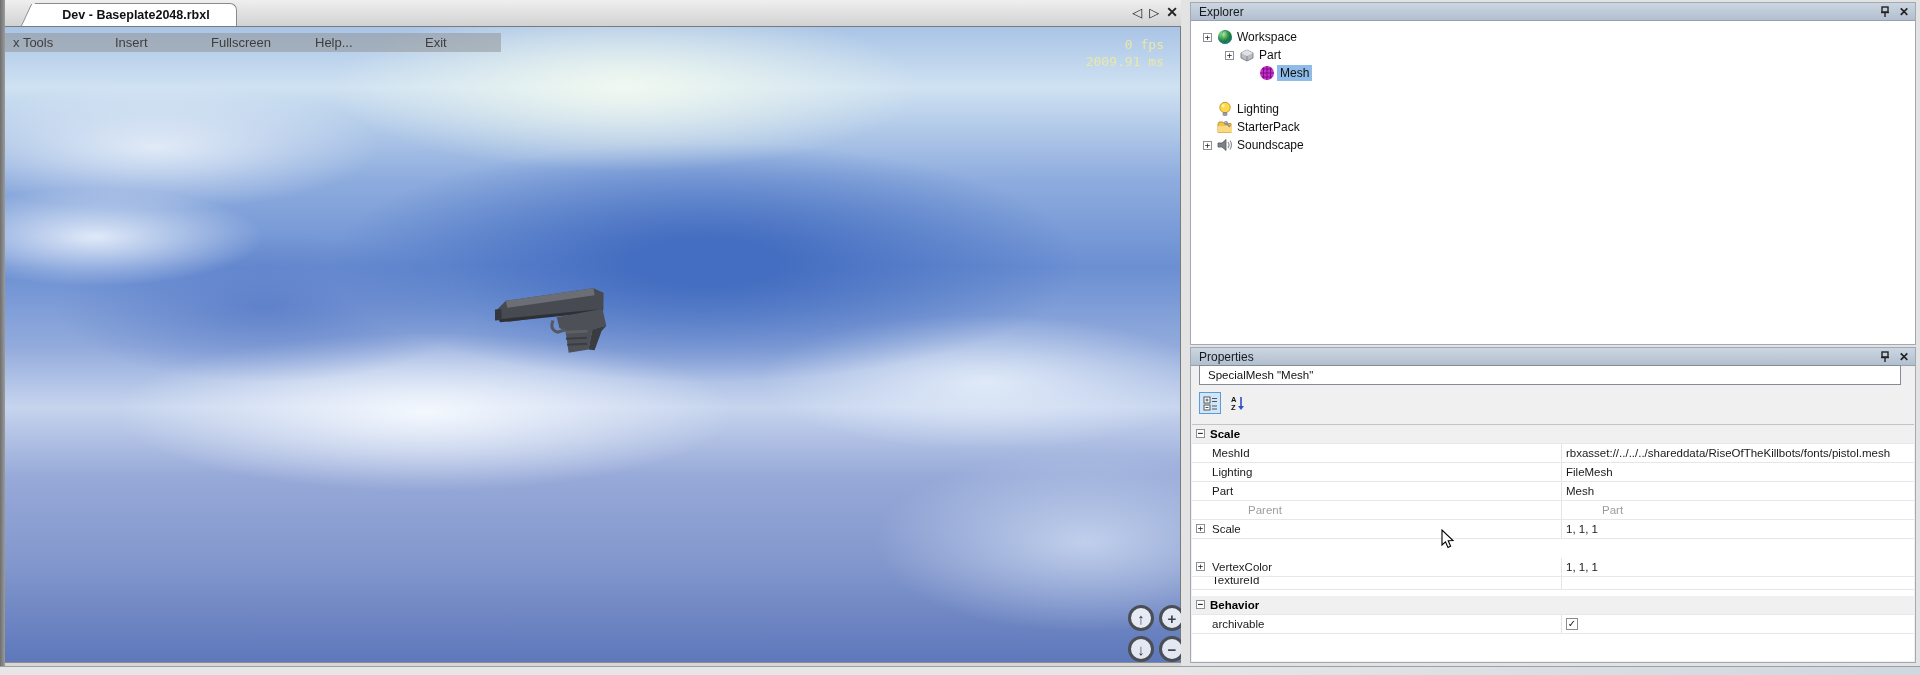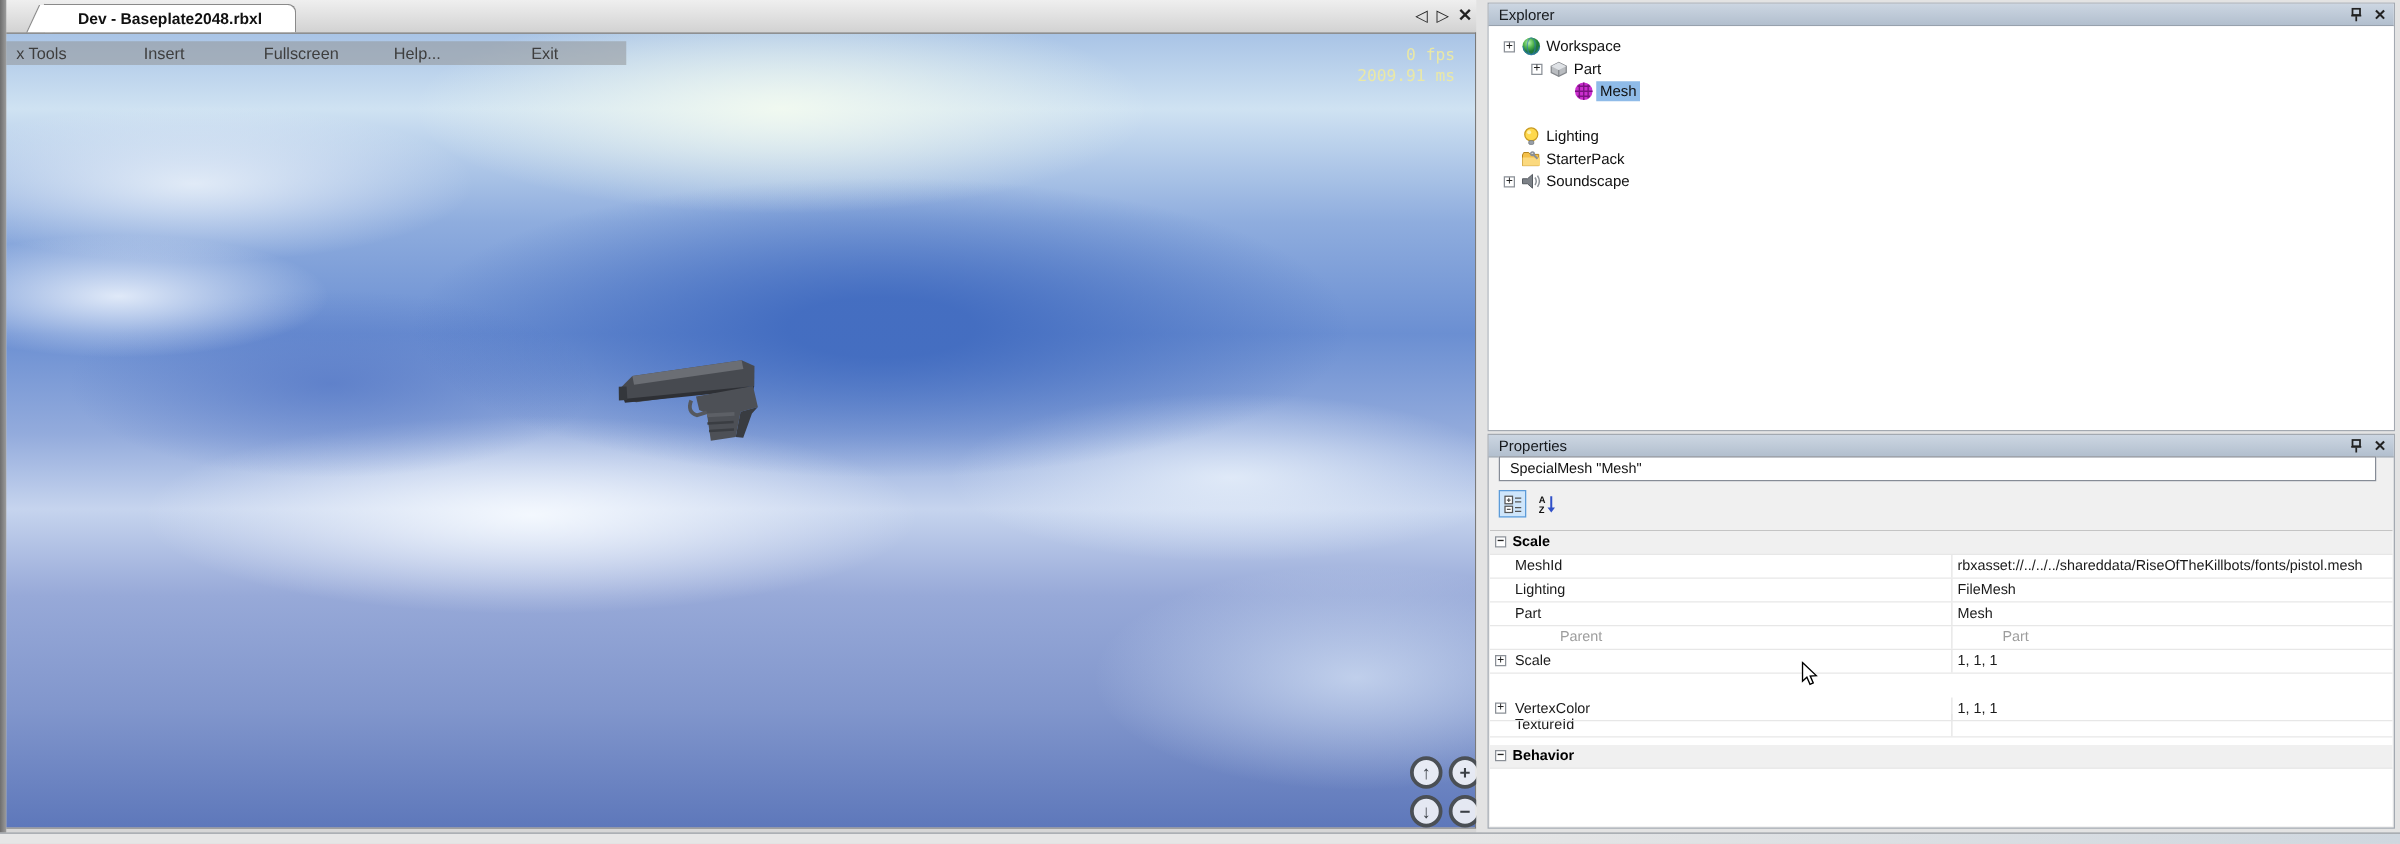--- a/index.html
+++ b/index.html
@@ -339,20 +339,25 @@
       <span class="expander grid-expander">+</span>
       <span class="col-line"></span>
       <span class="row-name">VertexColor</span>
       <span class="row-value">1, 1, 1</span>
     </div>
 
     <div class="grid-row section" style="top:171px;">
       <span class="expander grid-expander">−</span>
       <span class="sec-name">Behavior</span>
     </div>
+    <div class="grid-row" style="top:190px;">
+      <span class="col-line"></span>
+      <span class="row-name">archivable</span>
+      <span class="checkbox">✓</span>
+    </div>
   </div>
 </div>
 
 <div class="abs bottom-strip"></div>
 
 <svg class="abs cursor-arrow" viewBox="0 0 14 21">
   <polygon points="1,1 1,16 4.5,12.8 7,18.5 9.6,17.3 7.2,11.8 12,11.5" fill="#fff" stroke="#000" stroke-width="1.1"></polygon>
 </svg>
 
 </body></html>

